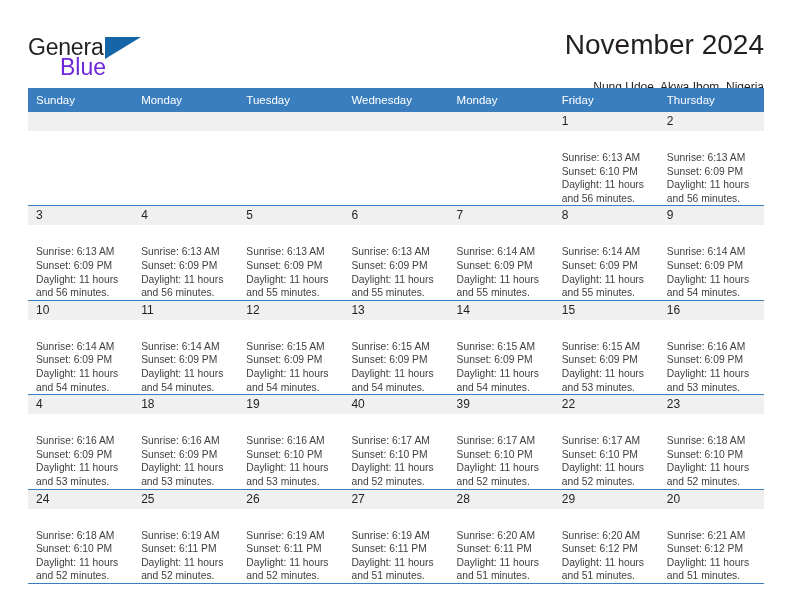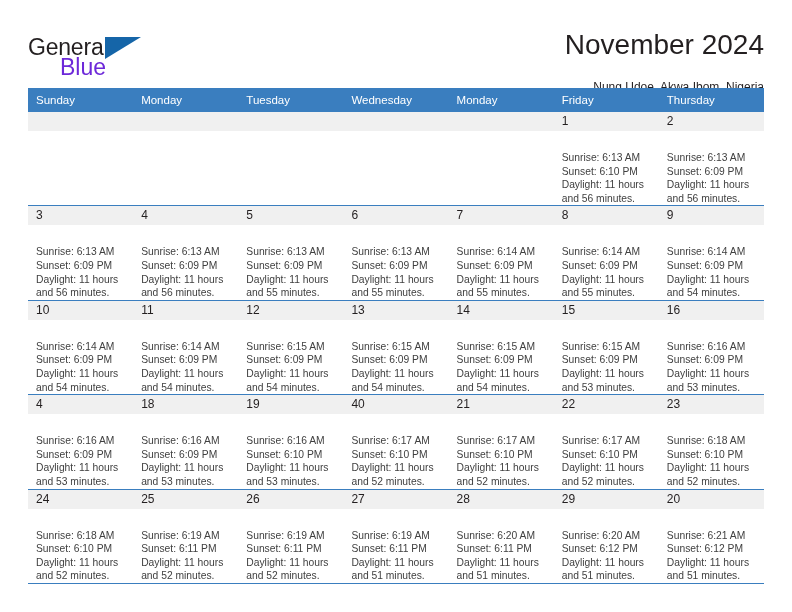--- a/index.html
+++ b/index.html
@@ -424,21 +424,21 @@
                 <div class="details">
                   <div>Sunrise: 6:17 AM</div>
                   <div>Sunset: 6:10 PM</div>
                   <div>Daylight: 11 hours</div>
                   <div>and 52 minutes.</div>
                 </div>
               </div>
             </td>
             <td>
               <div class="cell-inner">
-                <span class="daynum">21</span>
+                <span class="daynum">39</span>
                 <div class="details">
                   <div>Sunrise: 6:17 AM</div>
                   <div>Sunset: 6:10 PM</div>
                   <div>Daylight: 11 hours</div>
                   <div>and 52 minutes.</div>
                 </div>
               </div>
             </td>
             <td>
               <div class="cell-inner">

